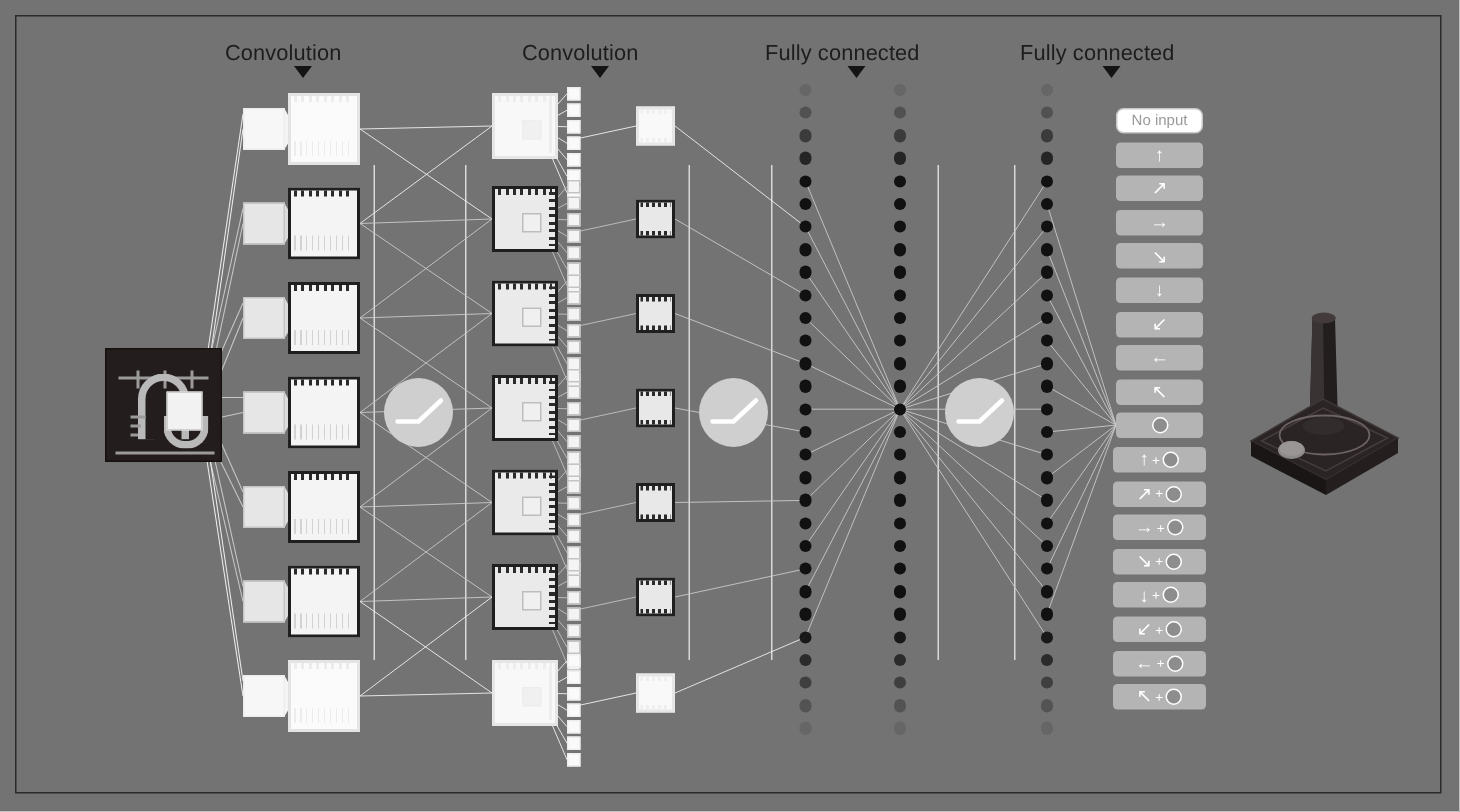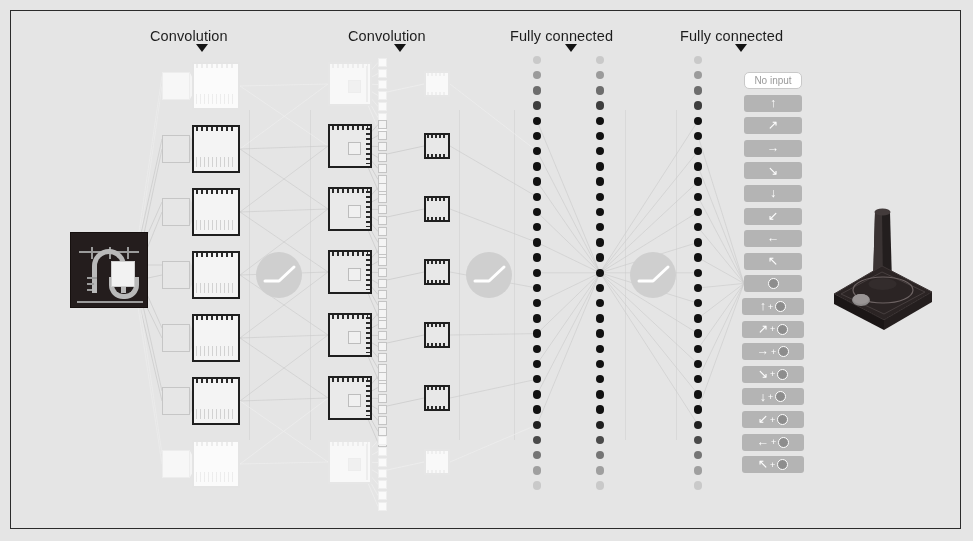--- a/index.html
+++ b/index.html
@@ -2,21 +2,21 @@
 <html><head>
 <meta charset="utf-8">
 <title>DQN Architecture Diagram</title>
 <style>
   html,body{margin:0;padding:0;background:#fff;}
   body{font-family:"Liberation Sans",sans-serif;}
 
   #figure{
     position:relative;
     width:973px;height:541px;
-    background:#e5e5e5;
+    background:#737373;
     box-sizing:border-box;
     overflow:hidden;
   }
   #frame{
     position:absolute;left:10px;top:10px;
     width:951px;height:519px;
     border:1.5px solid #2b2b2b;
     box-sizing:border-box;
     pointer-events:none;
   }

